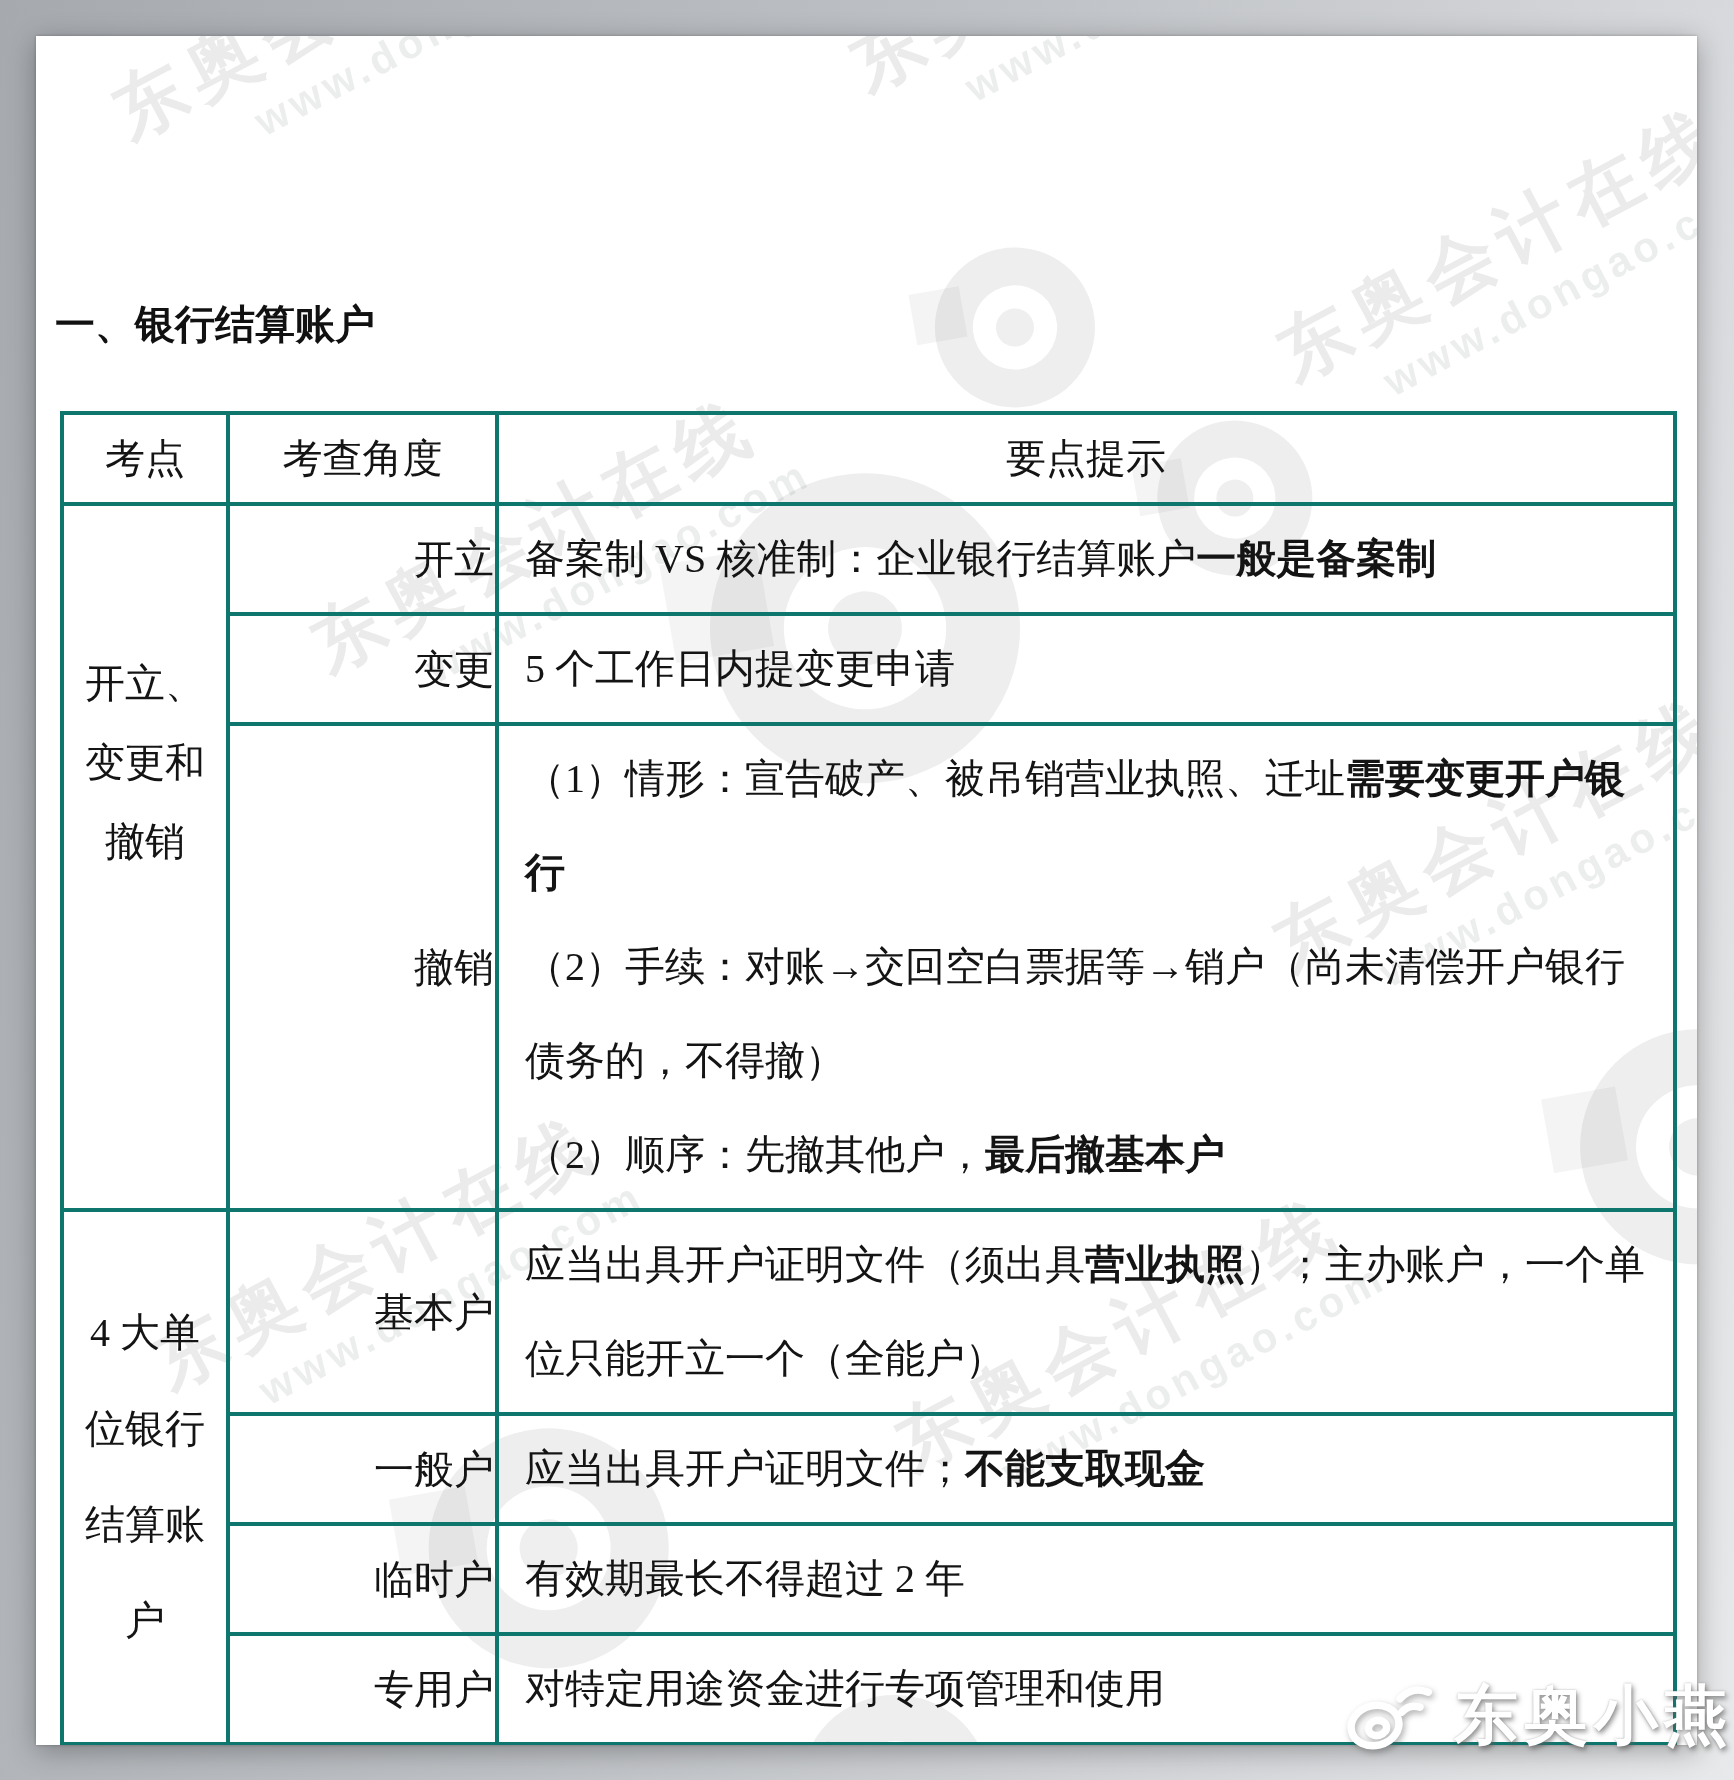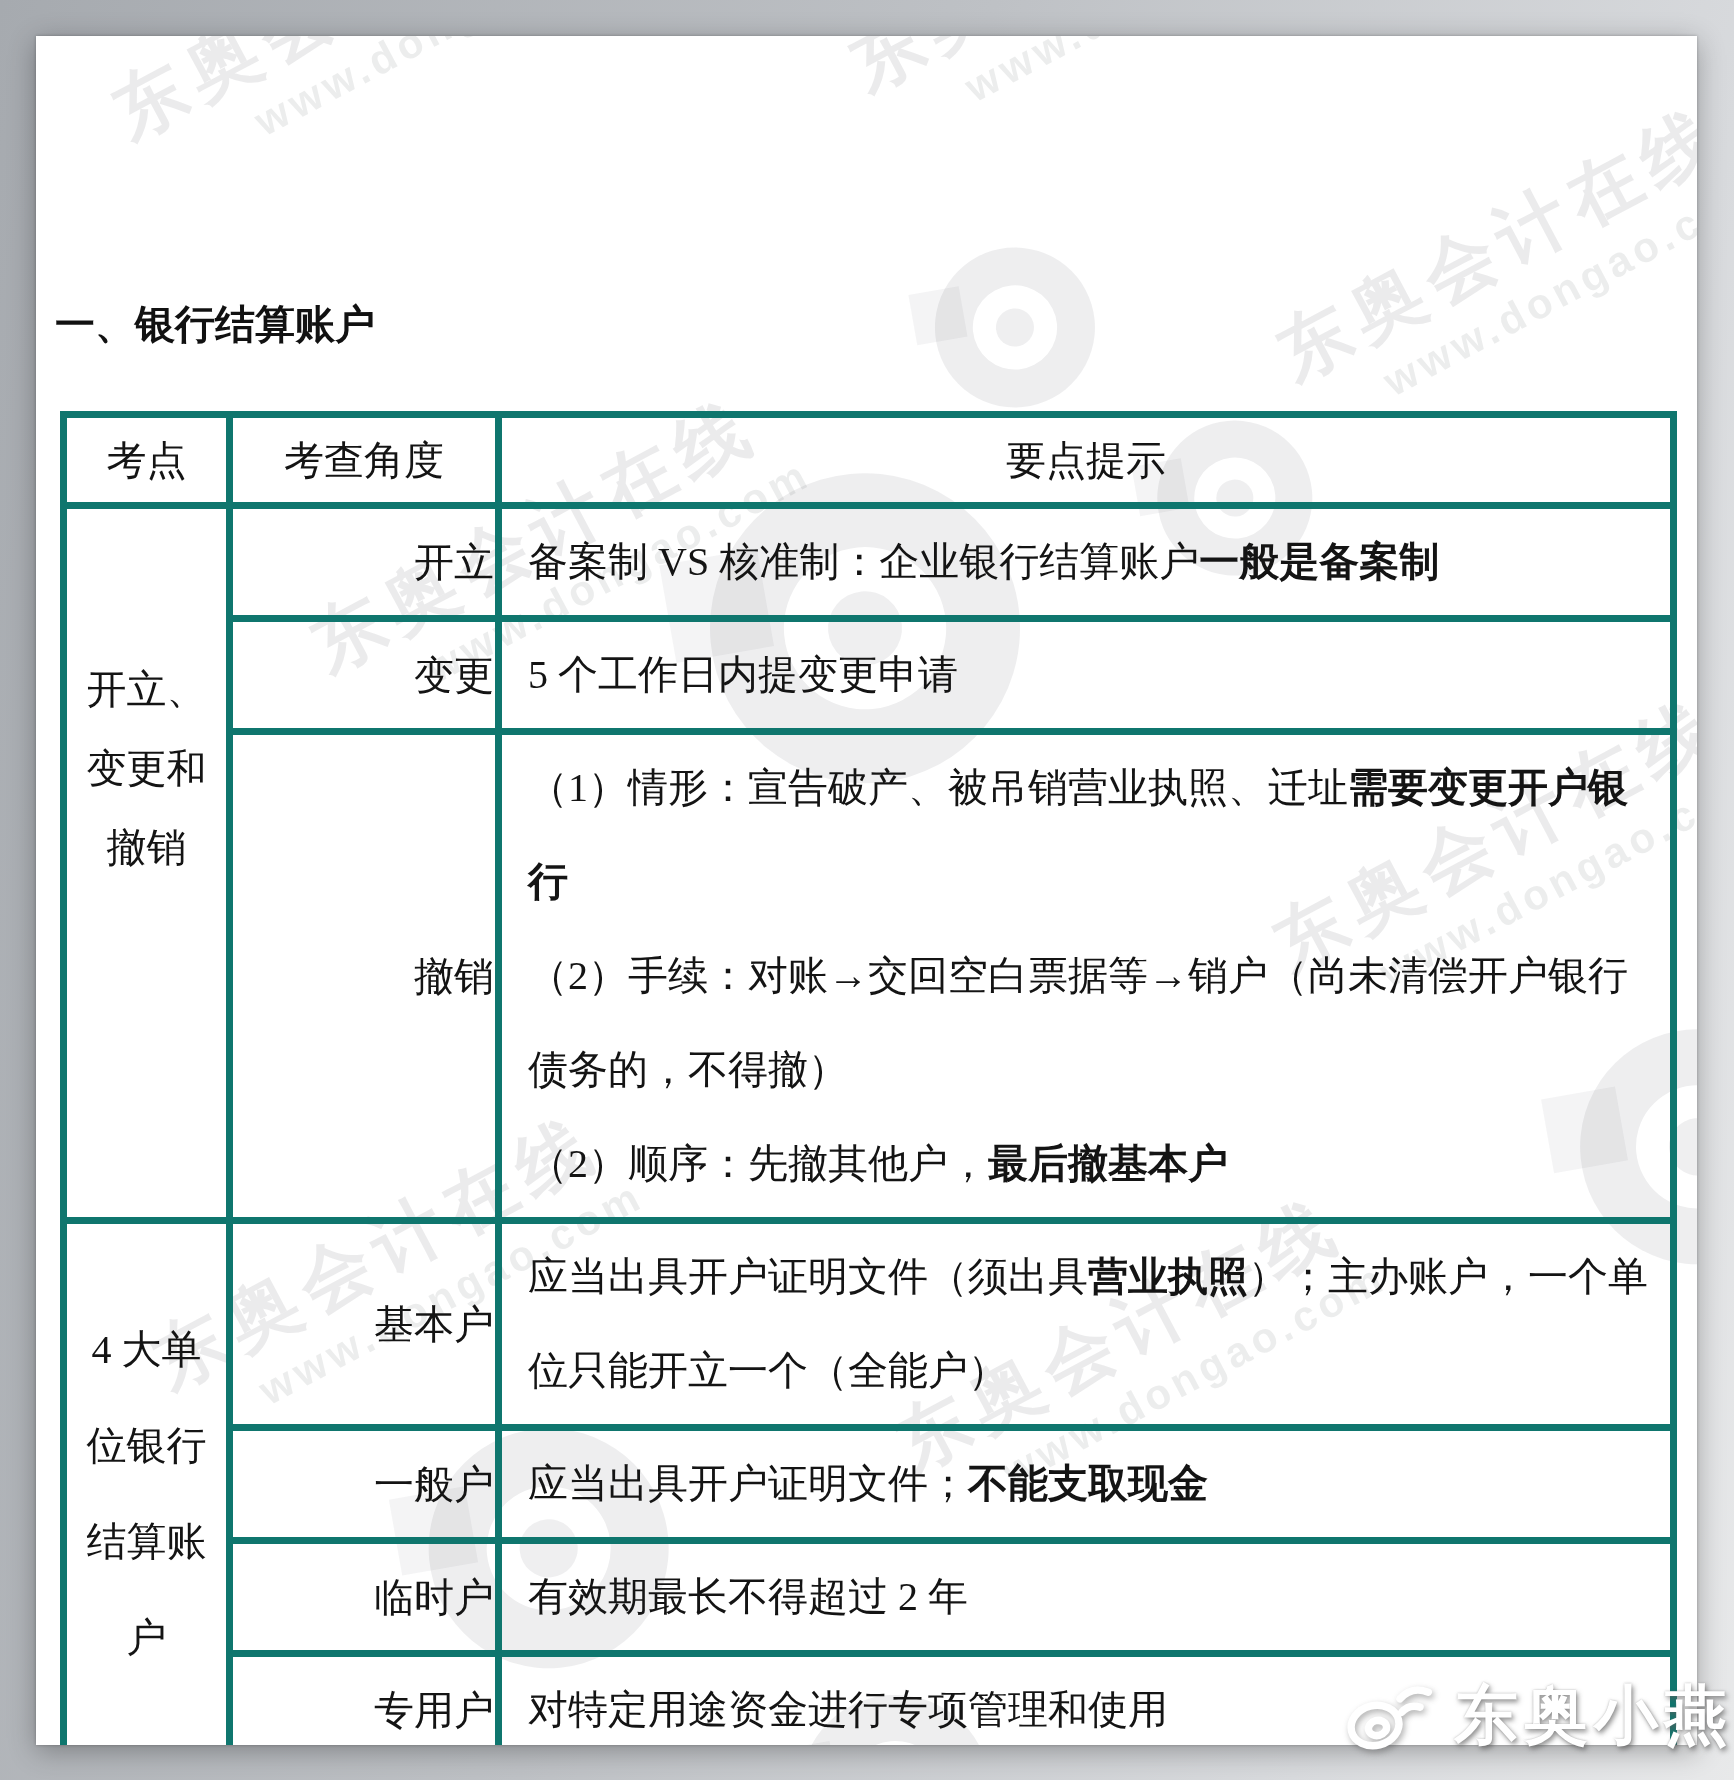--- a/index.html
+++ b/index.html
@@ -44,21 +44,21 @@
     font-size:40px;line-height:76px;color:#141414;text-align:justify;
   }
   .doc-section{
     position:absolute;left:19px;top:266px;
     font-size:40px;line-height:46px;font-weight:700;color:#111;
   }
   table.exam{
     position:absolute;left:24px;top:375px;width:1617px;
     border-collapse:collapse;table-layout:fixed;color:#141414;
   }
-  table.exam td{border:7px solid #0f766e;vertical-align:middle;font-size:40px;}
+  table.exam td{border:4px solid #0f766e;vertical-align:middle;font-size:40px;}
   .r-head{height:91px;}
   .r-open{height:92px;}
   .r-change{height:96px;}
   .r-cancel{height:457px;}
   .r-basic{height:192px;}
   .r-general{height:98px;}
   .r-temp{height:94px;}
   .r-special{height:94px;}
   .c-center{text-align:center;}
   .c-topic{text-align:center;white-space:pre-line;line-height:96px;}

